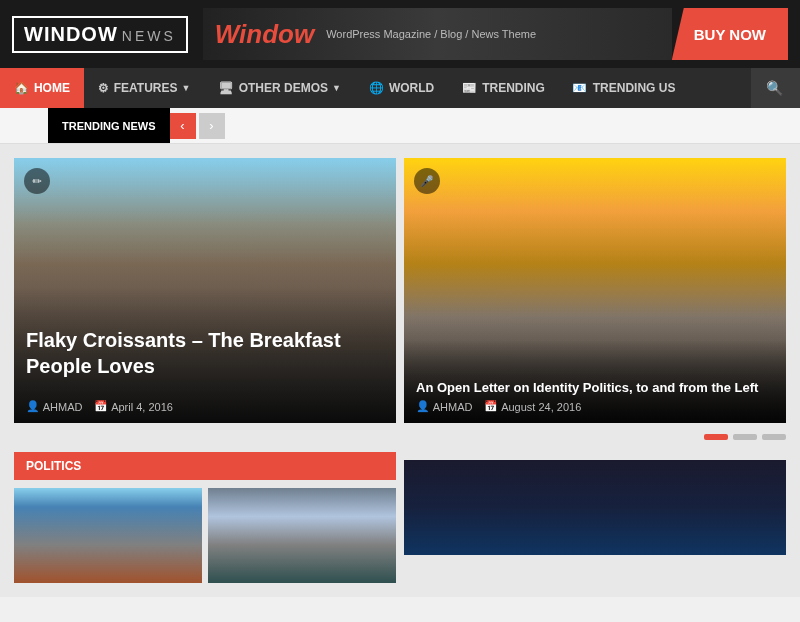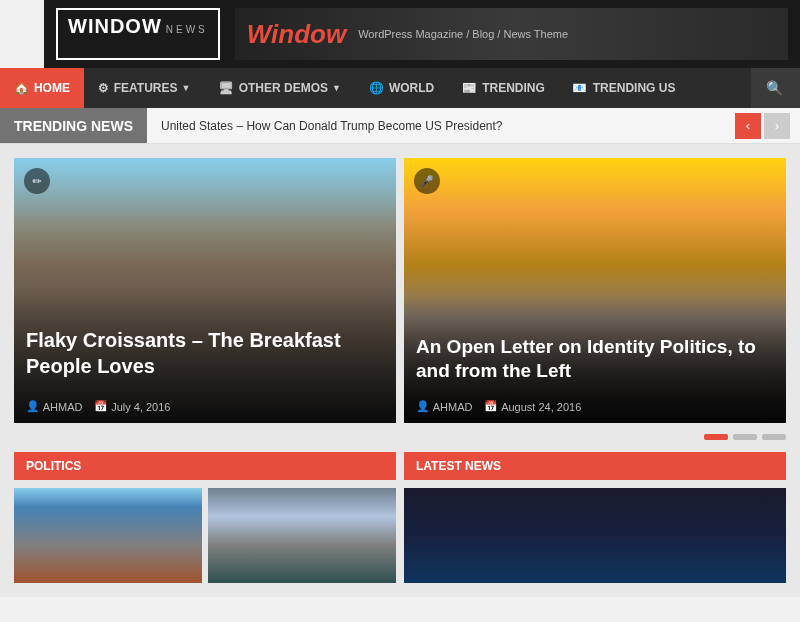--- a/index.html
+++ b/index.html
@@ -1,30 +1,33 @@
 <!DOCTYPE html>
 <html><head>
   <meta charset="utf-8">
   <style>
     * { margin: 0; padding: 0; box-sizing: border-box; }
     body { font-family: Arial, sans-serif; background: #f0f0f0; width: 800px; overflow-x: hidden; }
   </style>
 </head>
 <body>
 
-<div style="background:#1a1a1a; display:flex; padding:8px 12px; height:68px;margin-left:44px;">
+<div style="background:#1a1a1a; display:flex; align-items:center; padding:8px 12px; height:68px;">
   <div style="border:2px solid white; padding:5px 10px; margin-right:15px; cursor:pointer;">
     <div style="display:flex; align-items:baseline; gap:4px;">
       <span style="color:white; font-size:20px; font-weight:900; letter-spacing:1px;">WINDOW</span>
-      <span style="color:#aaa; font-size:10px; font-weight:normal; letter-spacing:3px;">NEWS</span>
+      <span style="color:#aaa; font-size:14px; font-weight:normal; letter-spacing:3px;">NEWS</span>
     </div>
   </div>
   <div style="flex:1; height:52px; background:linear-gradient(to right, #222, #3a3a3a, #2a2a2a); display:flex; align-items:center; padding:0 12px; overflow:hidden; position:relative;">
     <span style="color:#e74c3c; font-size:26px; font-style:italic; font-weight:bold; margin-right:12px;">Window</span>
     <span style="color:#bbb; font-size:11px;">WordPress Magazine / Blog / News Theme</span>
+  </div>
+  <div style="background:#e74c3c; color:white; font-weight:bold; font-size:15px; padding:14px 22px; text-transform:uppercase; cursor:pointer; clip-path:polygon(12px 0%, 100% 0%, 100% 100%, 0% 100%); white-space:nowrap; margin-left:0; height:52px; display:flex; align-items:center;">
+    <span>BUY NOW</span>
   </div>
 </div>
 
 <div style="background:#2c2c2c; display:flex; align-items:stretch; height:40px;">
   <div style="background:#e74c3c; color:white; font-size:12px; font-weight:bold; padding:0 14px; display:flex; align-items:center; cursor:pointer; white-space:nowrap;">
     <span style="margin-right:5px;">🏠</span>
       <span>HOME</span>
   </div>
   <div style="color:#ccc; font-size:12px; font-weight:bold; padding:0 14px; display:flex; align-items:center; cursor:pointer; white-space:nowrap;">
     <span style="margin-right:5px;">⚙</span>
@@ -47,22 +50,21 @@
   <div style="color:#ccc; font-size:12px; font-weight:bold; padding:0 14px; display:flex; align-items:center; cursor:pointer; white-space:nowrap;">
     <span style="margin-right:5px;">📧</span>
       <span>TRENDING US</span>
   </div>
   <div style="margin-left:auto; background:#3a3a3a; color:white; border:none; padding:0 16px; cursor:pointer; font-size:14px; display:flex; align-items:center;">
     <span>🔍</span>
   </div>
 </div>
 
 <div style="background:#f5f5f5; border-bottom:1px solid #ddd; display:flex; align-items:center; height:36px;">
-  <div style="background:#737373; color:white; font-size:14px; font-weight:bold; padding:0 14px; height:100%; display:flex; align-items:center; text-transform:uppercase; white-space:nowrap;">TRENDING NEWS</div>
-  <div style="flex:1; font-size:12px; color:#333; padding:0 14px;">United States – How Can Donald Trump Become US President?</div>
+  <div style="background:#000000; color:white; font-size:11px; font-weight:bold; padding:0 14px; height:100%; display:flex; align-items:center; text-transform:uppercase; white-space:nowrap;margin-left:48px;">TRENDING NEWS</div>
   <div style="display:flex; gap:3px; padding-right:10px;">
     <button style="background:#e74c3c; color:white; border:none; width:26px; height:26px; cursor:pointer; font-size:13px; display:flex; align-items:center; justify-content:center;">‹</button>
     <button style="background:#ccc; color:white; border:none; width:26px; height:26px; cursor:pointer; font-size:13px; display:flex; align-items:center; justify-content:center;">›</button>
   </div>
 </div>
 
 <div style="display:flex; gap:8px; padding:14px 14px 6px 14px; background:#e8e8e8;">
 
   <div style="flex:1; position:relative; overflow:hidden; cursor:pointer;">
     <div style="width:100%; height:265px; background:linear-gradient(180deg, #87CEEB 0%, #9B8B6E 25%, #7B6B5E 50%, #6B5E52 70%, #5A5A5A 100%); position:relative;">
@@ -72,33 +74,33 @@
     <div style="position:absolute; top:10px; left:10px; background:rgba(0,0,0,0.5); color:white; width:26px; height:26px; border-radius:50%; display:flex; align-items:center; justify-content:center; font-size:11px;">✏</div>
     <div style="position:absolute; bottom:0; left:0; right:0; background:linear-gradient(transparent, rgba(0,0,0,0.85)); padding:40px 12px 10px;">
       <div style="color:white; font-size:20px; font-weight:bold; line-height:1.3; margin-bottom:21px;">Flaky Croissants – The Breakfast People Loves</div>
       <div style="color:#bbb; font-size:11px; display:flex; gap:12px;">
         <span style="display:flex; align-items:center; gap:3px;">
             <span>👤</span>
             <span>AHMAD</span>
           </span>
         <span style="display:flex; align-items:center; gap:3px;">
             <span>📅</span>
-            <span>July 4, 2016</span>
+            <span>April 4, 2016</span>
           </span>
       </div>
     </div>
   </div>
 
   <div style="flex:1; position:relative; overflow:hidden; cursor:pointer;">
     <div style="width:100%; height:265px; background:linear-gradient(180deg, #FFD700 0%, #FFA040 20%, #B8860B 40%, #888 60%, #555 80%, #333 100%); position:relative;">
       <div style="position:absolute; top:0; left:0; right:0; bottom:0; background:linear-gradient(to bottom, rgba(255,200,50,0.3) 0%, rgba(150,100,50,0.3) 50%, rgba(0,0,0,0.4) 100%);"></div>
     </div>
     <div style="position:absolute; top:10px; left:10px; background:rgba(0,0,0,0.5); color:white; width:26px; height:26px; border-radius:50%; display:flex; align-items:center; justify-content:center; font-size:11px;">🎤</div>
     <div style="position:absolute; bottom:0; left:0; right:0; background:linear-gradient(transparent, rgba(0,0,0,0.85)); padding:40px 12px 10px;">
-      <div style="color:white; font-size:19px; font-weight:bold; line-height:1.3; margin-bottom:16px;">An Open Letter on Identity Politics, to and from the Left</div>
+      <div style="color:white; font-size:13px; font-weight:bold; line-height:1.3; margin-bottom:3px;">An Open Letter on Identity Politics, to and from the Left</div>
       <div style="color:#bbb; font-size:11px; display:flex; gap:12px;">
         <span style="display:flex; align-items:center; gap:3px;">
             <span>👤</span>
             <span>AHMAD</span>
           </span>
         <span style="display:flex; align-items:center; gap:3px;">
             <span>📅</span>
             <span>August 24, 2016</span>
           </span>
       </div>
@@ -120,20 +122,19 @@
       <div style="flex:1; cursor:pointer;">
         <div style="width:100%; height:95px; background:linear-gradient(180deg, #87CEEB 0%, #4682B4 20%, #808080 60%, #A0522D 100%);"></div>
       </div>
       <div style="flex:1; cursor:pointer;">
         <div style="width:100%; height:95px; background:linear-gradient(180deg, #708090 0%, #B0C4DE 30%, #808080 60%, #2F4F4F 100%);"></div>
       </div>
     </div>
   </div>
 
   <div style="flex:1;">
-    <div style="background:#e74c3c; color:white; font-size:12px; font-weight:bold; padding:7px 12px; text-transform:uppercase;">LATEST NEWS</div>
     <div style="display:flex; gap:6px; margin-top:8px;">
       <div style="flex:1; cursor:pointer;">
         <div style="width:100%; height:95px; background:linear-gradient(180deg, #1a1a2e 0%, #16213e 50%, #0f3460 100%);"></div>
       </div>
     </div>
   </div>
 </div>
 
 </body></html>

